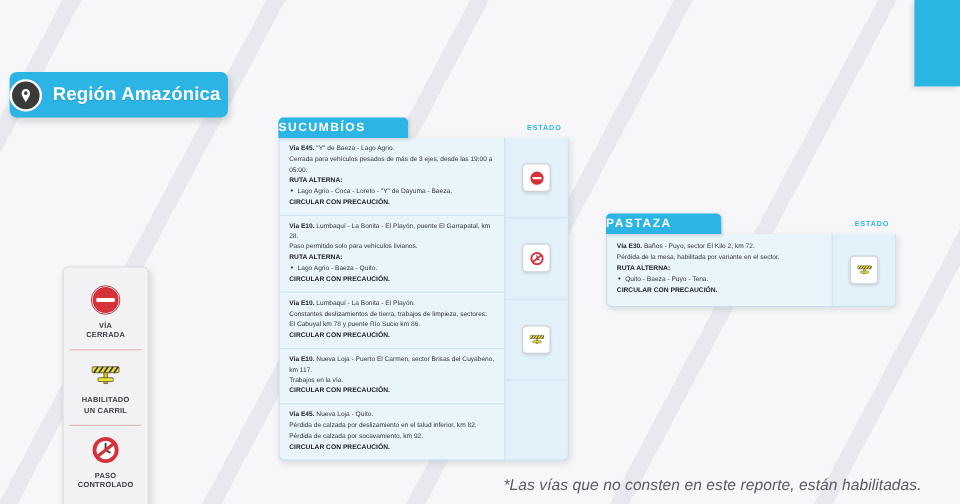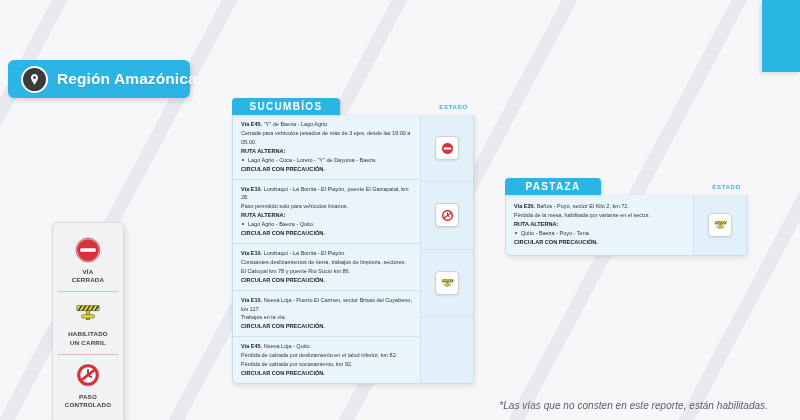--- a/index.html
+++ b/index.html
@@ -19,21 +19,21 @@
   }
   .edge-bar{
     position:absolute;right:0;top:0;width:38px;height:72px;
     background:#29b6e0;box-shadow:-2px 2px 4px rgba(0,0,0,.10);
   }
   
   .title-banner{
     position:absolute;left:8px;top:60px;width:182px;height:38px;
     background:#2cb4e4;border-radius:6px;
     box-shadow:2px 3px 5px rgba(0,0,0,.13);
-    display:flex;align-items:center;gap:9px;padding-left:13px;
+    display:flex;align-items:center;gap:9px;
     box-sizing:border-box;
   }
   .title-icon{
     width:23px;height:23px;border-radius:50%;
     background:#3a3a3a;border:2px solid #fff;
     display:flex;align-items:center;justify-content:center;flex:0 0 auto;
   }
   .title-icon svg{width:13px;height:13px;display:block;}
   .title-text{
     color:#fff;font-size:15.5px;font-weight:bold;letter-spacing:.1px;
@@ -50,21 +50,21 @@
   .legend-item + .legend-item{border-top:1px solid #e6b9b9;}
   .legend-label{
     margin-top:4px;font-size:6.2px;font-weight:bold;color:#3c3c44;
     line-height:1.32;letter-spacing:.2px;
   }
   .sign{width:28px;height:28px;margin:0 auto;display:block;}
   
   .panel{position:absolute;}
   .panel-head{
     height:17px;border-radius:4px 4px 0 0;background:#2cb4e4;
-    display:flex;align-items:center;justify-content:center;
+    display:flex;align-items:center;justify-content:flex-start;
     box-shadow:1px 1px 3px rgba(0,0,0,.12);
   }
   .panel-head span{
     color:#fff;font-size:10px;font-weight:bold;letter-spacing:1.3px;
   }
   .head-row{display:flex;align-items:center;}
   .estado-label{
     margin-left:auto;color:#2cb4e4;font-size:6px;font-weight:bold;
     letter-spacing:.7px;padding-right:6px;
   }
@@ -92,21 +92,21 @@
   .status-cell + .status-cell{border-top:1px solid #cfe4f1;}
   .status-box{
     width:22px;height:22px;border:1px solid #cfcfd6;border-radius:4px;
     background:#fff;display:flex;align-items:center;justify-content:center;
     box-shadow:0 1px 2px rgba(0,0,0,.10);
   }
   .status-box svg{width:15px;height:15px;display:block;}
   
   .footer-note{
     position:absolute;right:32px;bottom:9px;
-    font-size:10px;font-style:italic;color:#5a5a66;letter-spacing:.05px;
+    font-size:13px;font-style:italic;color:#5a5a66;letter-spacing:.05px;
   }
 </style>
 </head>
 <body>
 
 <div class="stripes"></div>
 <div class="edge-bar"></div>
 
 <div class="title-banner">
   <div class="title-icon">

